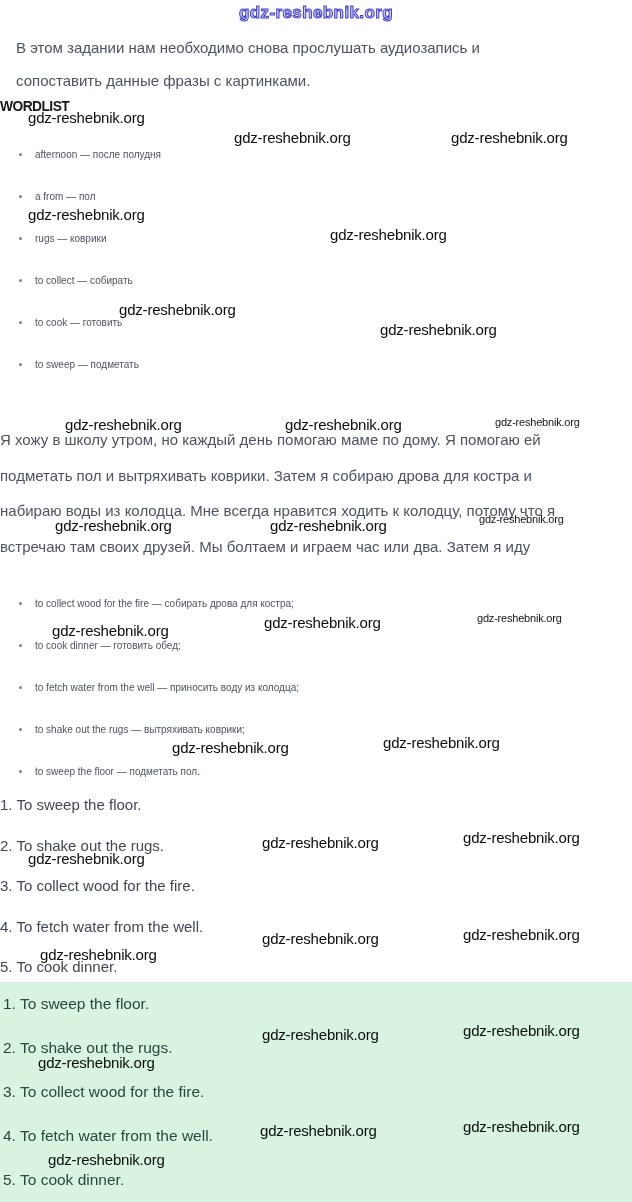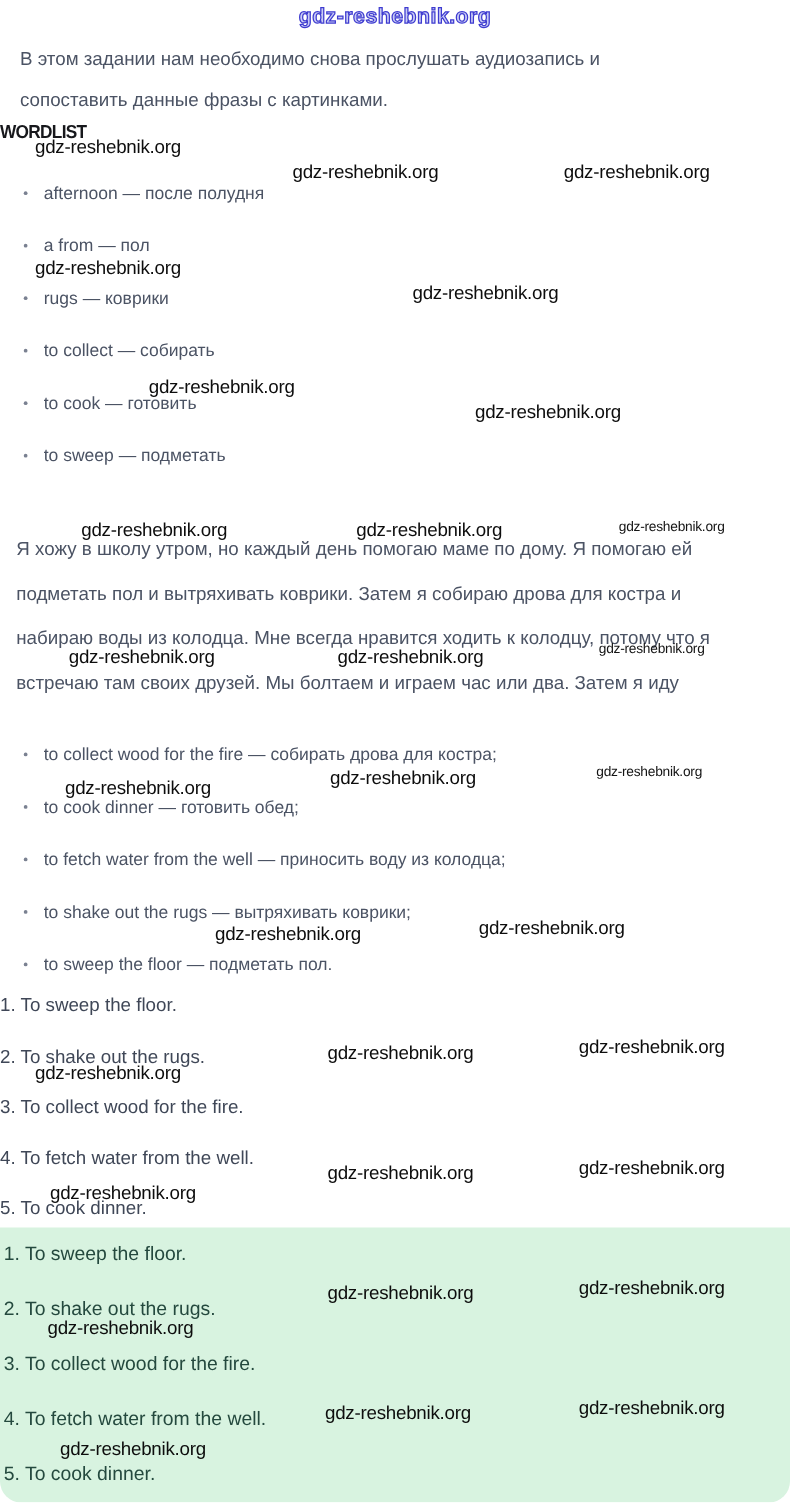--- a/index.html
+++ b/index.html
@@ -5,21 +5,20 @@
   * { box-sizing: border-box; }
   html, body { margin: 0; padding: 0; background: #ffffff; }
   .page {
     position: relative;
     width: 632px;
     height: 1202px;
     overflow: hidden;
     background: #ffffff;
     font-family: "Liberation Sans", sans-serif;
     color: #4b5364;
-    border-radius: 17px;
   }
   
   .site-header {
     position: absolute;
     top: 3px; left: 0; right: 0;
     text-align: center;
     font-size: 17px;
     font-weight: 700;
     letter-spacing: 0.4px;
     color: #c9ccf4;
@@ -39,37 +38,36 @@
     position: absolute;
     top: 97px; left: 0;
     font-size: 15px;
     font-weight: 700;
     letter-spacing: -0.6px;
     color: #17181c;
     transform: scaleX(0.92);
     transform-origin: left top;
   }
   
-  .blist { position: absolute; left: 0; font-size: 14px; }
+  .blist { position: absolute; left: 0; font-size: 10px; }
   .blist.wordlist { top: 147px; }
   .blist.phrases  { top: 596px; }
   .blist .row { display: flex; align-items: center; line-height: 15px; margin-bottom: 27px; white-space: nowrap; }
   .dot {
     width: 3px; height: 3px; border-radius: 50%;
     background: #7a8191; flex: none;
     margin: 0 13px 0 19px;
   }
   
   .story {
     position: absolute;
     top: 422px; left: 0;
     font-size: 15px;
     line-height: 35.7px;
     white-space: nowrap;
-    padding-left: 13px;
   }
   
   .answers {
     position: absolute;
     top: 797px; left: 0;
     font-size: 15px;
     color: #3f4757;
   }
   .answers .row { line-height: 15px; margin-bottom: 25.5px; white-space: nowrap; }
   

